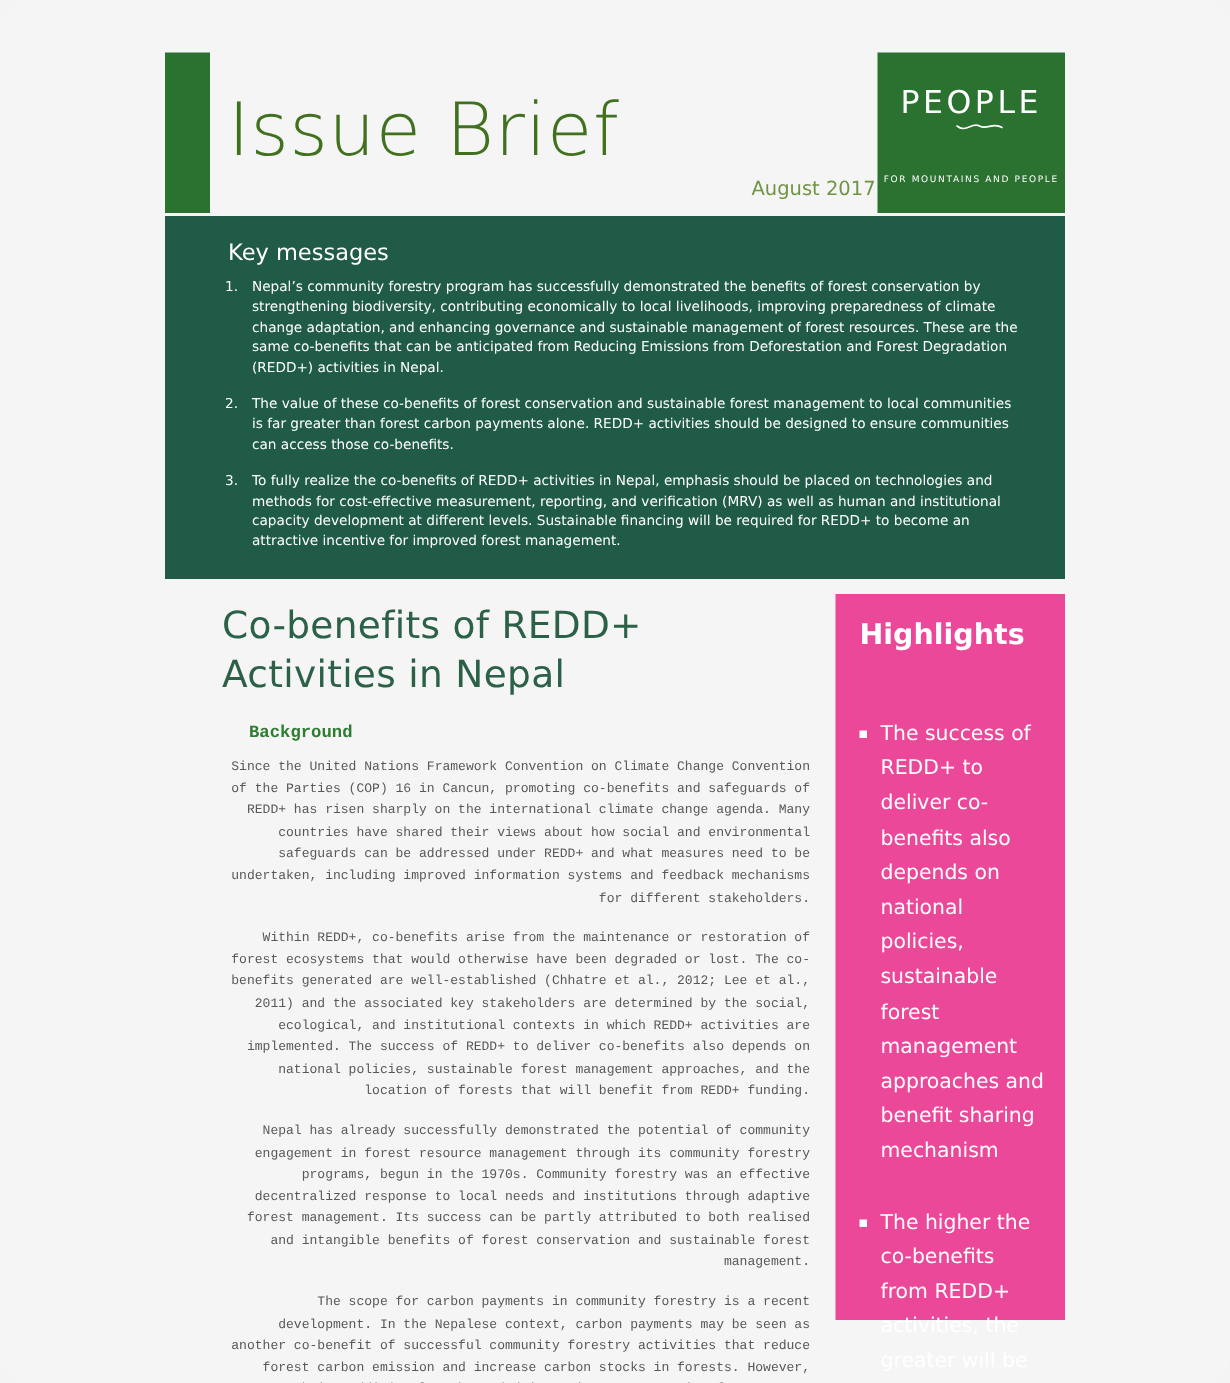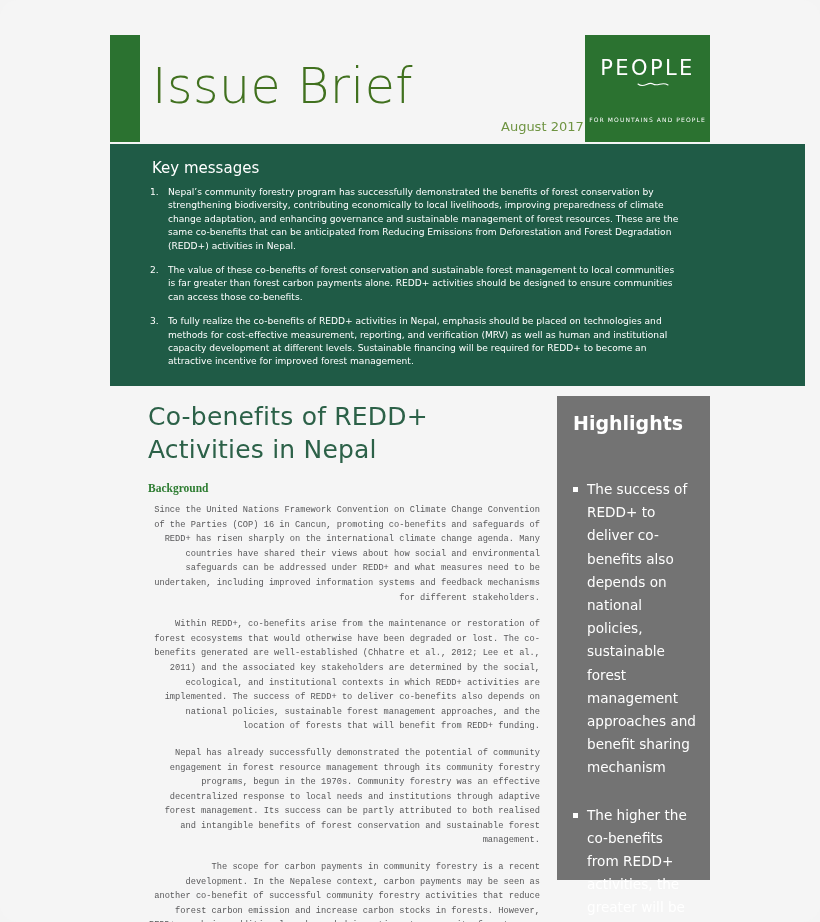--- a/index.html
+++ b/index.html
@@ -107,21 +107,21 @@
     font-size: 6px;
     letter-spacing: 1.1px;
     font-family: "DejaVu Sans", sans-serif;
   }
 
   
   .keymsg {
     position: absolute;
     left: 110px;
     top: 144px;
-    width: 695px;
+    width: 600px;
     height: 242px;
     background: #1f5b46;
     color: #ffffff;
   }
   .keymsg-title {
     position: absolute;
     left: 42px;
     top: 15px;
     font-size: 15px;
     color: #ffffff;
@@ -165,40 +165,40 @@
     color: #2c6148;
     font-weight: 400;
     letter-spacing: 0.2px;
     font-family: "DejaVu Sans", sans-serif;
     margin: 0 0 16px 0;
   }
   .section-head {
     font-size: 11.5px;
     color: #2e7d32;
     font-weight: bold;
-    margin: 0 0 9px 0;
-    font-family: Liberation Serif, serif;
+    margin: 0 0 9px 18px;
+    font-family: Liberation Mono, monospace;
   }
   .body-p {
     font-size: 8.7px;
     line-height: 14.6px;
     color: #58585a;
     margin: 0 0 12px 0;
     text-align: right;
     font-family: Liberation Mono, monospace;
   }
 
   
   .highlights {
     position: absolute;
     left: 557px;
     top: 396px;
     width: 153px;
     height: 484px;
-    background: #737373;
+    background: #ec4899;
     color: #ffffff;
   }
   .highlights-title {
     position: absolute;
     left: 16px;
     top: 16px;
     font-size: 19px;
     font-weight: bold;
     color: #ffffff;
     font-family: "DejaVu Sans", sans-serif;

